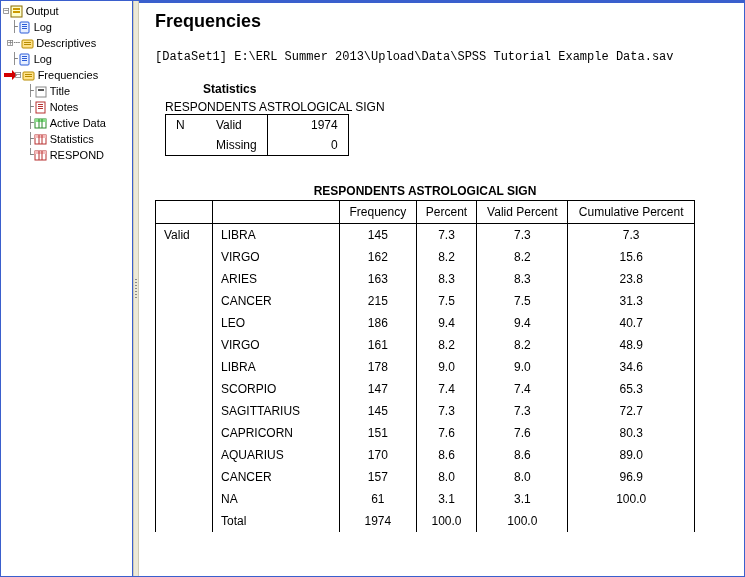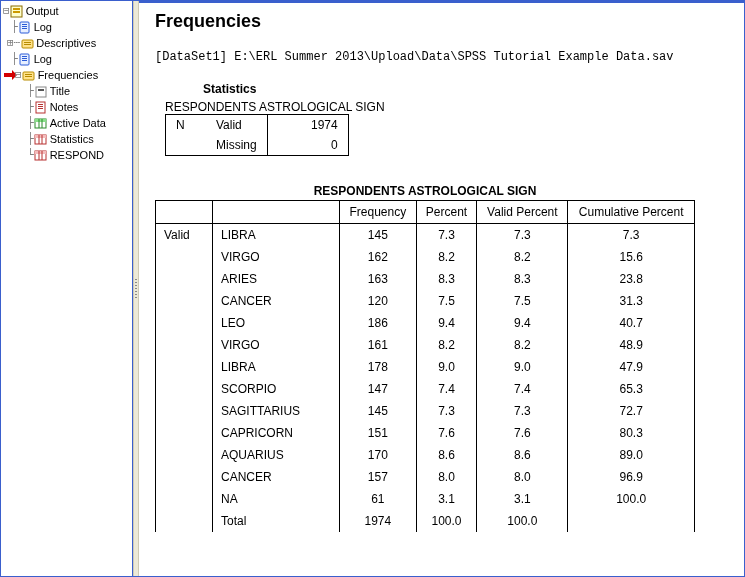--- a/index.html
+++ b/index.html
@@ -369,21 +369,21 @@
               <td class="stub cat"></td>
               <td class="cat">ARIES</td>
               <td class="num">163</td>
               <td class="num">8.3</td>
               <td class="num">8.3</td>
               <td class="num">23.8</td>
             </tr>
             <tr>
               <td class="stub cat"></td>
               <td class="cat">CANCER</td>
-              <td class="num">120</td>
+              <td class="num">215</td>
               <td class="num">7.5</td>
               <td class="num">7.5</td>
               <td class="num">31.3</td>
             </tr>
             <tr>
               <td class="stub cat"></td>
               <td class="cat">LEO</td>
               <td class="num">186</td>
               <td class="num">9.4</td>
               <td class="num">9.4</td>
@@ -396,21 +396,21 @@
               <td class="num">8.2</td>
               <td class="num">8.2</td>
               <td class="num">48.9</td>
             </tr>
             <tr>
               <td class="stub cat"></td>
               <td class="cat">LIBRA</td>
               <td class="num">178</td>
               <td class="num">9.0</td>
               <td class="num">9.0</td>
-              <td class="num">47.9</td>
+              <td class="num">34.6</td>
             </tr>
             <tr>
               <td class="stub cat"></td>
               <td class="cat">SCORPIO</td>
               <td class="num">147</td>
               <td class="num">7.4</td>
               <td class="num">7.4</td>
               <td class="num">65.3</td>
             </tr>
             <tr>

